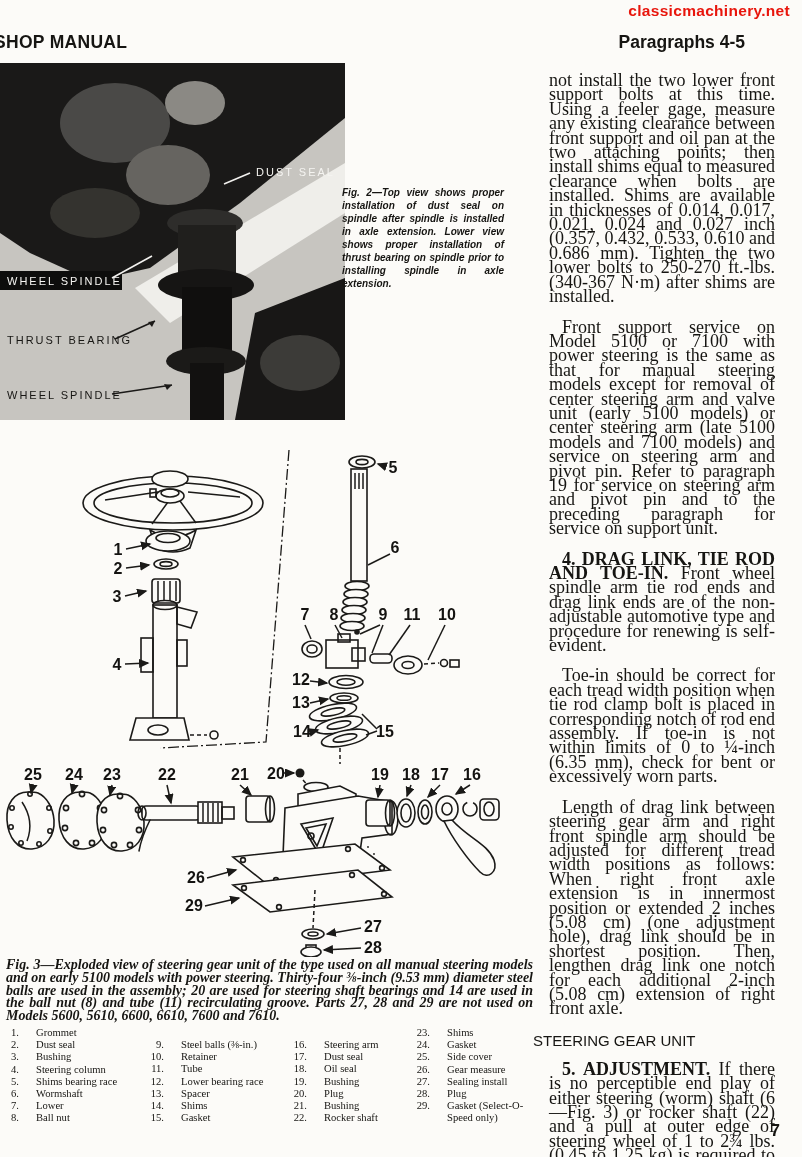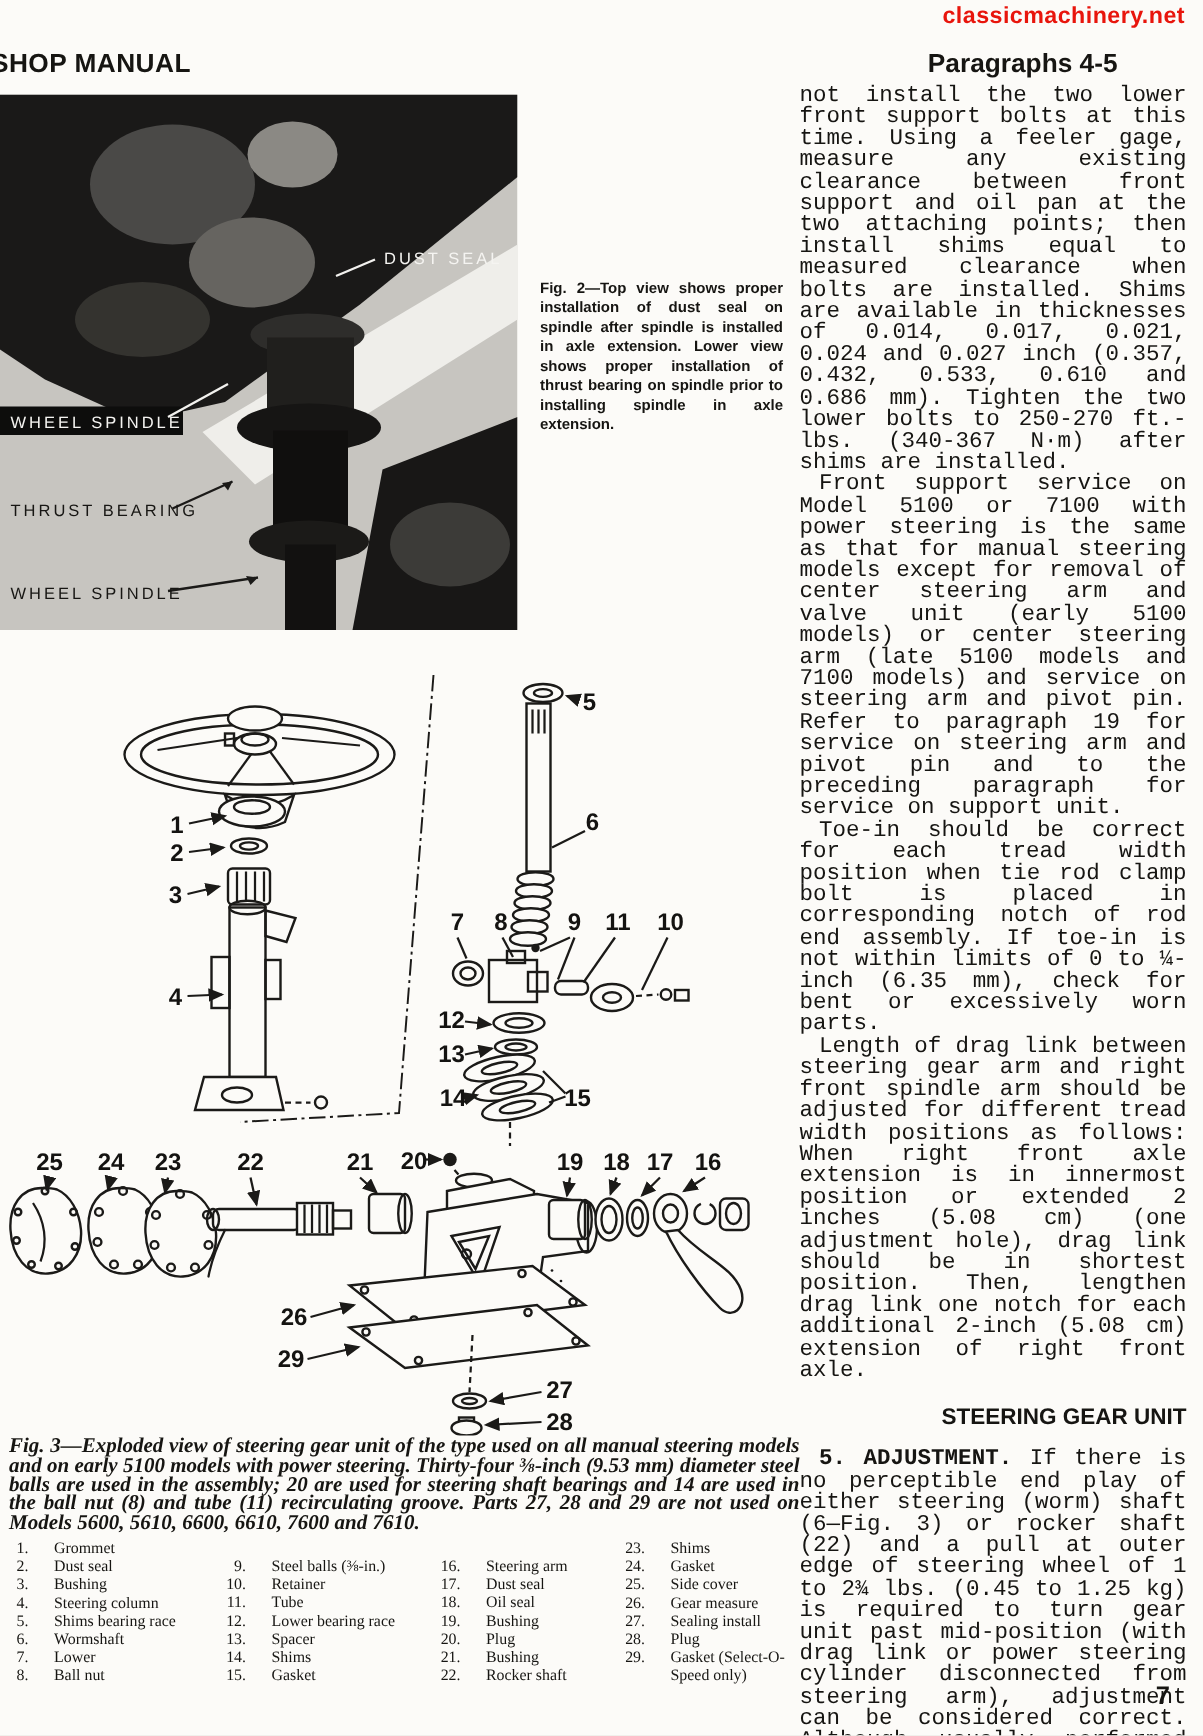--- a/index.html
+++ b/index.html
@@ -24,22 +24,22 @@
     position:absolute; top:32px; right:57px;
     font-family:"Liberation Sans", sans-serif; font-weight:bold; font-size:17.5px;
   }
   
   .photo{ position:absolute; left:0; top:63px; }
   .photo text{
     font-family:"Liberation Sans", sans-serif; font-size:11px; letter-spacing:2px;
   }
   
   .fig2cap{
-    position:absolute; left:360px; top:186px; width:162px;
-    font-family:"Liberation Sans", sans-serif; font-weight:bold; 
+    position:absolute; left:342px; top:186px; width:162px;
+    font-family:"Liberation Sans", sans-serif; font-weight:bold; font-style:italic;
     font-size:10px; line-height:13px; text-align:justify;
   }
   
   .diagram{ position:absolute; left:0; top:442px; }
   .diagram text{
     font-family:"Liberation Sans", sans-serif; font-weight:bold; font-size:16px;
     fill:#141311; text-anchor:middle;
   }
   .diagram .ln{ stroke:#1b1a18; stroke-width:1.5; fill:none; }
   .diagram .pt{ stroke:#1b1a18; stroke-width:1.6; fill:none; }
@@ -58,29 +58,29 @@
   .plist li{ display:flex; }
   .plist .pn{ width:17px; text-align:right; flex:0 0 17px; margin-right:4px; }
   .plist .pname{ flex:1;padding-left:13px; }
   .c1{ left:2px;  top:1027px; width:140px; }
   .c2{ left:147px; top:1039px; width:142px; }
   .c3{ left:290px; top:1039px; width:120px; }
   .c4{ left:413px; top:1027px; width:114px; }
   
   .rcol{ position:absolute; left:533px; top:57px; width:258px; }
   .bp{
-    margin:0; text-indent:13px; text-align:justify;
-    font-size:15px; line-height:14.4px;font-family:Liberation Mono, monospace;
+    margin:16px; text-indent:13px; text-align:justify;
+    font-size:18px; line-height:14.4px;
   }
   .bp.noindent{ text-indent:0; }
   .bp.gap{ margin-top:13px; }
   .blead{ font-weight:bold; }
   .h1{
-    margin:15px 0 9px 0; text-align:right;
-    font-family:"Liberation Sans", sans-serif; font-weight:bold; font-size:15px;
+    margin:15px 0 9px 0; text-align:left;
+    font-family:"Liberation Sans", sans-serif; font-weight:normal; font-size:15px;
   }
   .subh{
     font-family:"Liberation Sans", sans-serif; font-weight:bold;
     font-size:15px; line-height:17.5px;
   }
   .subhwrap{ margin:0 0 5px 0; }
   .pagenum{
     position:absolute; top:1121px; right:22px;
     font-family:"Liberation Sans", sans-serif; font-weight:bold; font-size:17px;
   }
@@ -481,20 +481,21 @@
       <li>
         <span class="pn">29.</span>
         <span class="pname">Gasket (Select-O-Speed only)</span>
       </li>
     </ul>
 
   <div class="rcol">
     <div>
         <p class="bp noindent"><span class="blead"></span><span>not install the two lower front support bolts at this time. Using a feeler gage, measure any existing clearance between front support and oil pan at the two attaching points; then install shims equal to measured clearance when bolts are installed. Shims are available in thicknesses of 0.014, 0.017, 0.021, 0.024 and 0.027 inch (0.357, 0.432, 0.533, 0.610 and 0.686 mm). Tighten the two lower bolts to 250-270 ft.-lbs. (340-367 N·m) after shims are installed.</span></p>
         <p class="bp"><span class="blead"></span><span>Front support service on Model 5100 or 7100 with power steering is the same as that for manual steering models except for removal of center steering arm and valve unit (early 5100 models) or center steering arm (late 5100 models and 7100 models) and service on steering arm and pivot pin. Refer to paragraph 19 for service on steering arm and pivot pin and to the preceding paragraph for service on support unit.</span></p>
+        <p class="bp gap"><span class="blead">4. DRAG LINK, TIE ROD AND TOE-IN.</span><span> Front wheel spindle arm tie rod ends and drag link ends are of the non-adjustable automotive type and procedure for renewing is self-evident.</span></p>
         <p class="bp"><span class="blead"></span><span>Toe-in should be correct for each tread width position when tie rod clamp bolt is placed in corresponding notch of rod end assembly. If toe-in is not within limits of 0 to ¼-inch (6.35 mm), check for bent or excessively worn parts.</span></p>
         <p class="bp"><span class="blead"></span><span>Length of drag link between steering gear arm and right front spindle arm should be adjusted for different tread width positions as follows: When right front axle extension is in innermost position or extended 2 inches (5.08 cm) (one adjustment hole), drag link should be in shortest position. Then, lengthen drag link one notch for each additional 2-inch (5.08 cm) extension of right front axle.</span></p>
       </div>
     <h3 class="h1">STEERING GEAR UNIT</h3>
     <div class="subhwrap">
         <div class="subh"></div>
         <div class="subh"></div>
         <div class="subh"></div>
       </div>
     <div>

